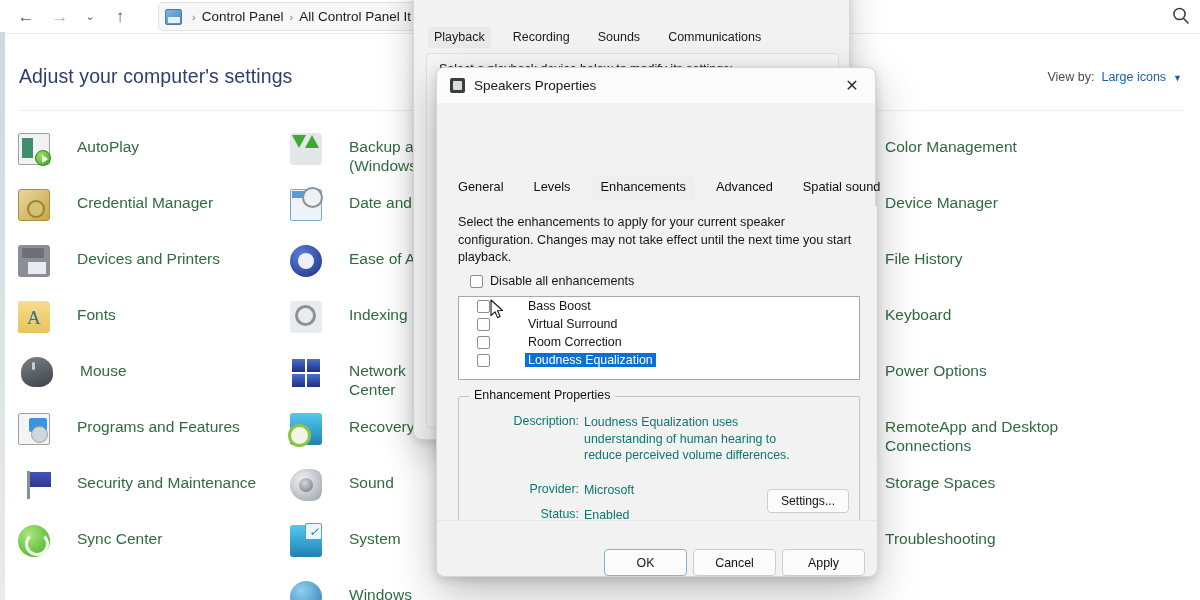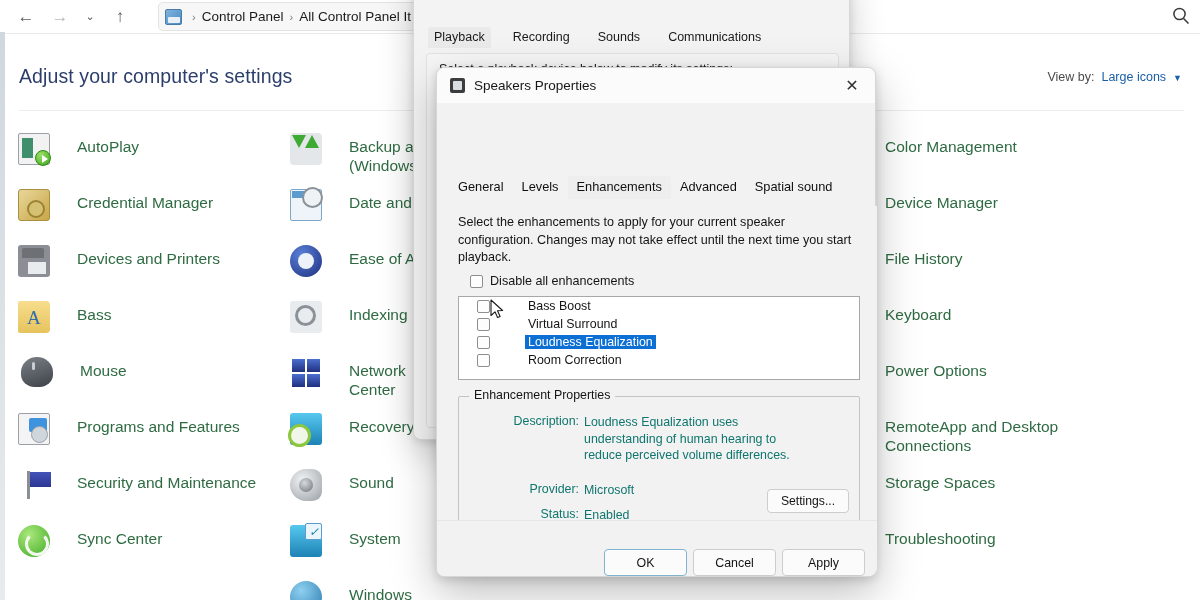--- a/index.html
+++ b/index.html
@@ -230,21 +230,21 @@
   .spk-ico::after {
     content:""; position:absolute; left:3px; top:3px; width:9px; height:9px;
     background:#d8dde2; border-radius:1px;
   }
   .spk-close {
     position: absolute; right: 0; top: 0; width: 46px; height: 35px;
     display: flex; align-items: center; justify-content: center;
     font-size: 16px; color: #303030; border-radius: 0 8px 0 0;
   }
   .spk-tabs {
-    position: absolute; left: 12px; top: 108px; display: flex; align-items: flex-end; gap: 0;
+    position: absolute; left: 12px; top: 108px; display: flex; align-items: flex-end; gap: 12px;
     font-size: 12.8px; color: #101010;
   }
   .spk-tabs .tab { padding: 3px 9px 5px; white-space: nowrap; }
   .spk-tabs .tab.active { background: #eeeeee; border-radius: 3px 3px 0 0; }
 
   .spk-page {
     position: absolute; left: 0; top: 138px; width: 440px; height: 340px;
     background: #f2f2f2;
   }
   .spk-desc {
@@ -371,21 +371,21 @@
         <div class="cp-item">
           <span class="ico ico-cred"></span>
           <span class="label">Credential Manager</span>
         </div>
         <div class="cp-item">
           <span class="ico ico-printer"></span>
           <span class="label">Devices and Printers</span>
         </div>
         <div class="cp-item">
           <span class="ico ico-fonts"></span>
-          <span class="label">Bass</span>
+          <span class="label">Fonts</span>
         </div>
         <div class="cp-item">
           <span class="ico ico-mouse"></span>
           <span class="label">Mouse</span>
         </div>
         <div class="cp-item">
           <span class="ico ico-programs"></span>
           <span class="label">Programs and Features</span>
         </div>
         <div class="cp-item">
@@ -534,27 +534,27 @@
 
       <div class="enh-list">
         <div class="enh-row">
           <span class="cbox"></span>
           <span class="name">Bass Boost</span>
         </div>
         <div class="enh-row">
           <span class="cbox"></span>
           <span class="name">Virtual Surround</span>
         </div>
+        <div class="enh-row">
+          <span class="cbox"></span>
+          <span class="name">Room Correction</span>
+        </div>
         <div class="enh-row selected">
           <span class="cbox"></span>
           <span class="name">Loudness Equalization</span>
-        </div>
-        <div class="enh-row">
-          <span class="cbox"></span>
-          <span class="name">Room Correction</span>
         </div>
       </div>
 
       <div class="enh-props">
         <div class="enh-props-legend">Enhancement Properties</div>
 
         <div class="prop-row prop-desc">
           <span class="k">Description:</span>
           <span class="v">Loudness Equalization uses understanding of human hearing to reduce perceived volume differences.</span>
         </div>

